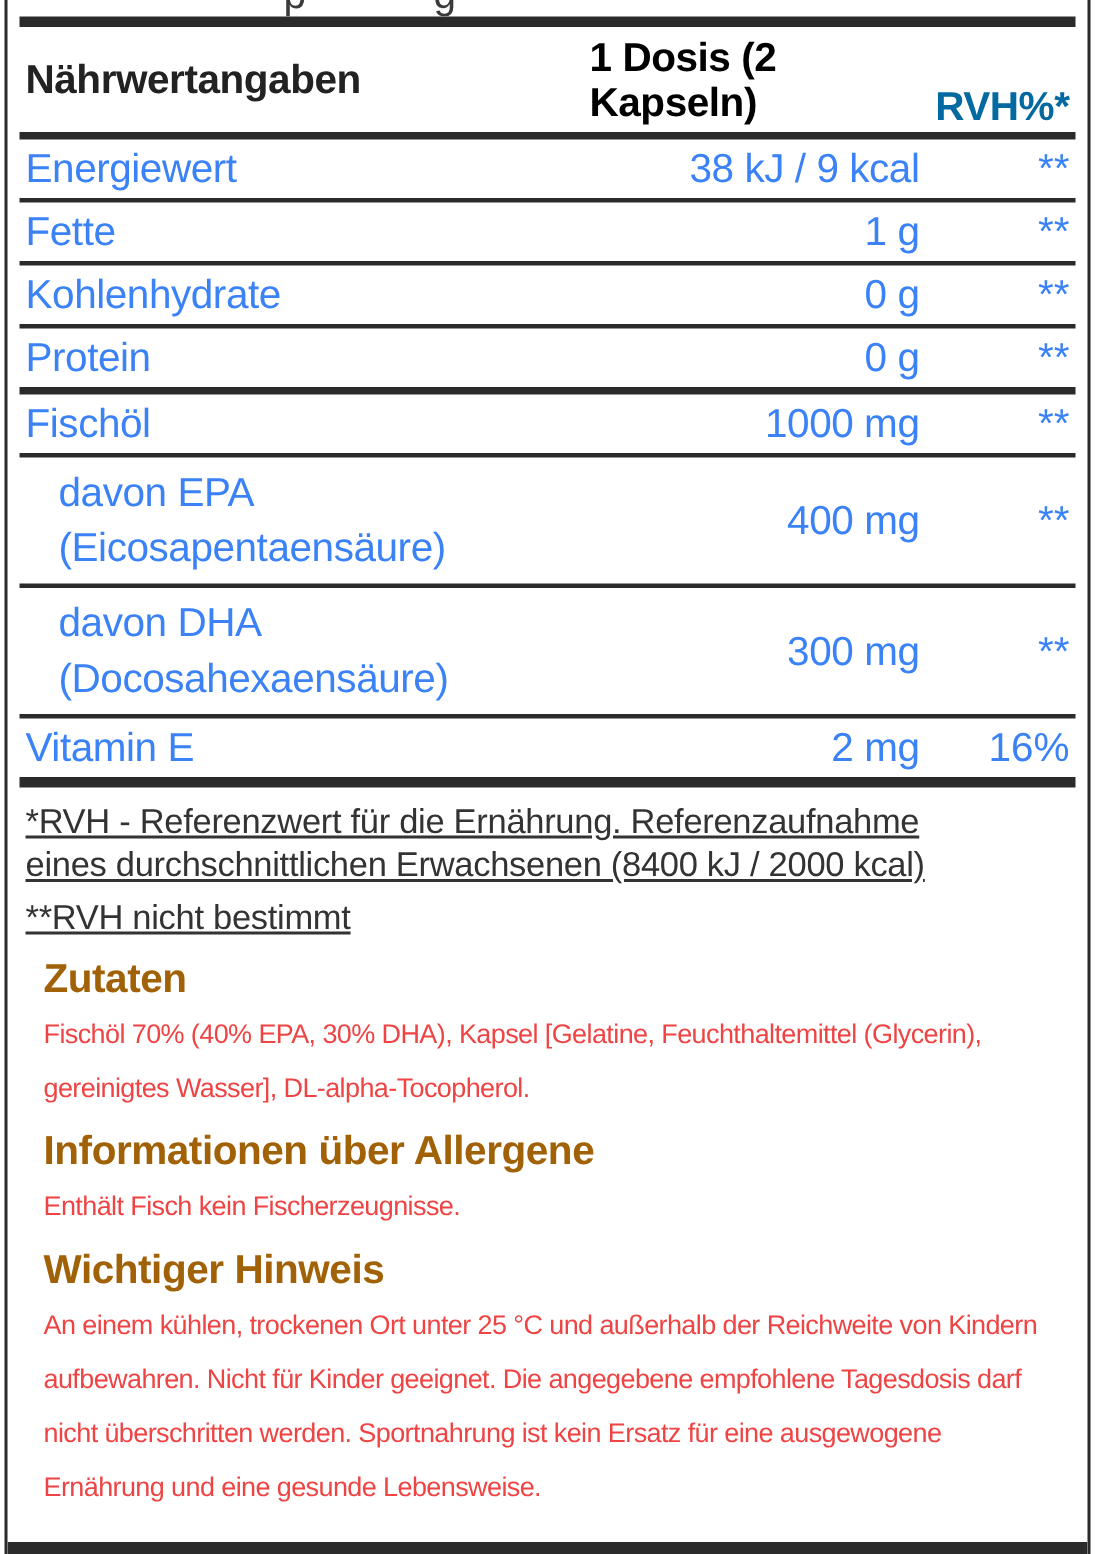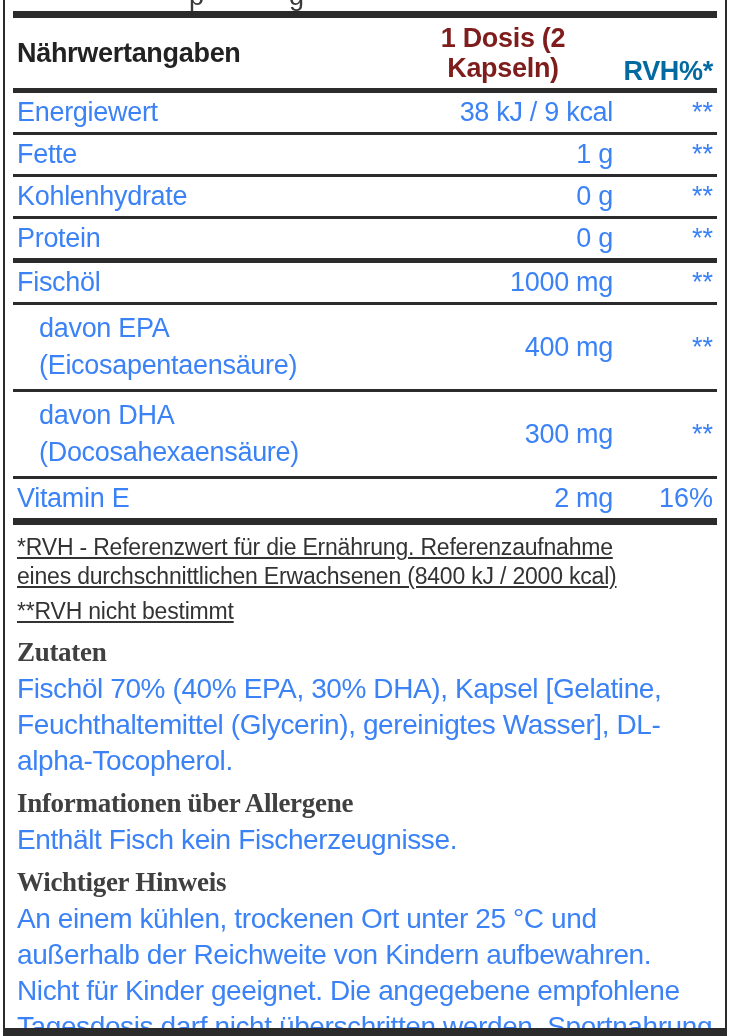--- a/index.html
+++ b/index.html
@@ -23,39 +23,39 @@
 
   .rule{height:3px;background:#2b2b2b;margin:0 8px;}
   .rule.thick{height:5px;}
   .rule.xthick{height:7px;}
 
   .tbl{letter-spacing:-0.3px;}
   .thead{
     display:grid;grid-template-columns:1fr 220px 100px;align-items:center;
     padding:2px 12px;font-size:27px;font-weight:bold;line-height:30px;color:#222;border-radius:13px;
   }
-  .thead .serving{text-align:center;color:#7f1d1d;}
+  .thead .serving{text-align:left;color:#000000;}
   .thead .rvhh{text-align:right;color:#0369a1;margin-top:36px;}
 
   .row{
     display:grid;grid-template-columns:1fr 170px 100px;align-items:center;
     padding:5px 12px;font-size:27px;line-height:29px;color:#3b82f6;
   }
   .row .val{text-align:right;}
   .row .rvh{text-align:right;letter-spacing:0;}
   .row.dbl .name div{line-height:37px;}
   .row.ind .name{padding-left:22px;}
 
   .notes{padding:8px 12px 2px;font-size:23px;line-height:29px;color:#333;letter-spacing:-0.2px;text-decoration:underline;}
   .notes .fn1{max-width:648px;margin:0 0 6px;}
   .notes .fn2{margin:0;}
 
   .sections{padding:0 12px;}
-  .sections h2{font-size:27px;line-height:30px;color:#404040;margin:9px 0 3px;letter-spacing:-0.3px;font-family:Liberation Serif, serif;}
-  .sections p{font-size:28px;line-height:36px;color:#3b82f6;margin:4px 0 6px;letter-spacing:-0.4px;max-width:700px;}
+  .sections h2{font-size:27px;line-height:30px;color:#a16207;margin:9px 12px 3px;letter-spacing:-0.3px;}
+  .sections p{font-size:18px;line-height:36px;color:#ef4444;margin:4px 12px 6px;letter-spacing:-0.4px;max-width:700px;}
 
   .bottom-bar{position:absolute;left:0;right:0;bottom:0;height:8px;background:#2b2b2b;}
 </style>
 </head>
 <body>
 
 <div class="label-box">
 
   <div class="clip-strip">
       <span>p</span>

